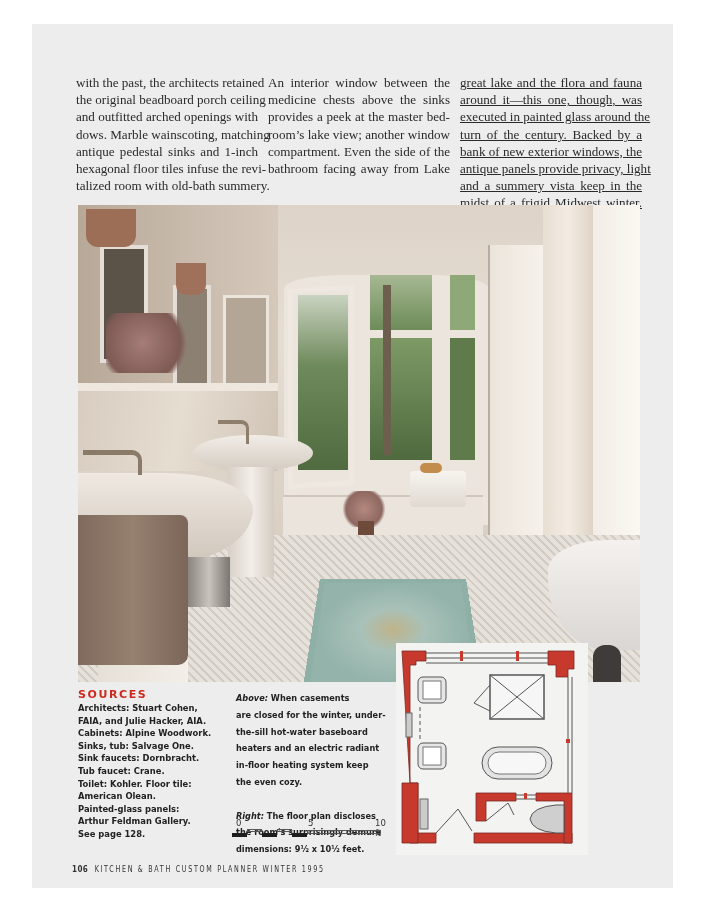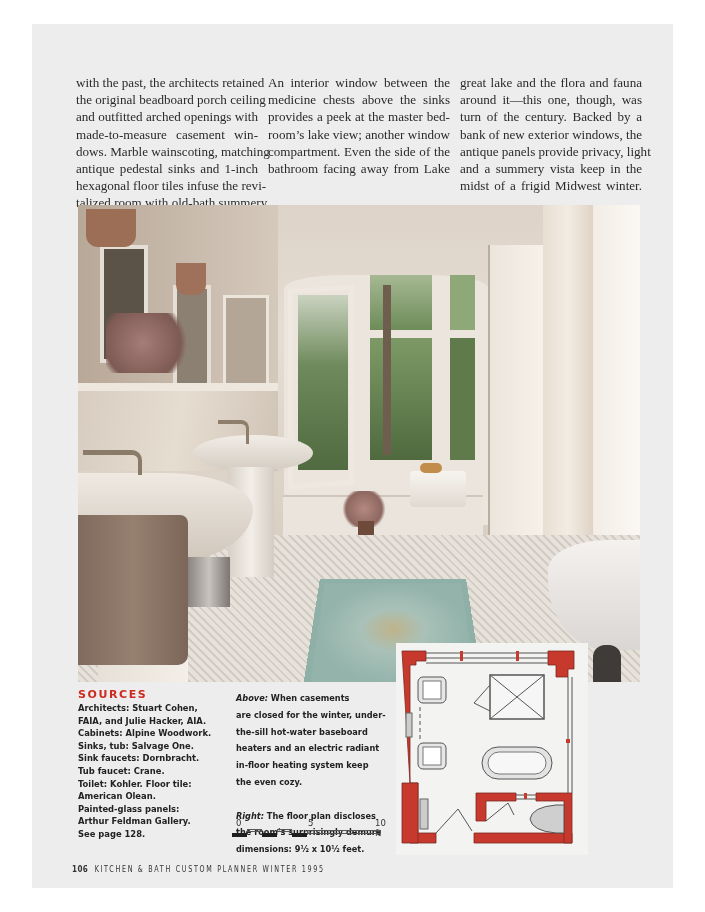--- a/index.html
+++ b/index.html
@@ -10,21 +10,21 @@
   }
   .col {
     position:absolute; top:50px; width:182px;
     font-family:"Liberation Serif", "DejaVu Serif", serif;
     font-size:13.1px; line-height:17.2px; color:#2a2a2a;
     text-align:justify; text-align-last:justify;
   }
   .col p { margin:0; white-space:nowrap; text-align-last:justify; text-align:justify; }
   .col1 { left:44px; }
   .col2 { left:236px; }
-  .col3 { left:428px; }
+  .col3 { left:428px;text-decoration:underline; }
 
   .photo {
     position:absolute; left:46px; top:181px; width:562px; height:477px;
     overflow:hidden; background:#d8cfc4;
   }
   .ph { position:absolute; }
 
   .sources {
     position:absolute; left:46px; top:664px; width:150px;
     font-family:"DejaVu Sans", "Liberation Sans", sans-serif; font-weight:bold;
@@ -59,37 +59,37 @@
 </style>
 </head>
 <body>
 
 <div class="page">
 
   <div class="col col1">
     <p>with the past, the architects retained</p>
     <p>the original beadboard porch ceiling</p>
     <p>and outfitted arched openings with</p>
-    <p>made-to-measure casement win-</p>
     <p>dows. Marble wainscoting, matching</p>
     <p>antique pedestal sinks and 1-inch</p>
     <p>hexagonal floor tiles infuse the revi-</p>
     <p style="text-align-last:justify">talized room with old-bath summery.</p>
   </div>
   <div class="col col2">
     <p>An interior window between the</p>
     <p>medicine chests above the sinks</p>
     <p>provides a peek at the master bed-</p>
     <p>room’s lake view; another window</p>
     <p>compartment. Even the side of the</p>
     <p>bathroom facing away from Lake</p>
   </div>
   <div class="col col3">
     <p>great lake and the flora and fauna</p>
     <p>around it—this one, though, was</p>
+    <p>executed in painted glass around the</p>
     <p>turn of the century. Backed by a</p>
     <p>bank of new exterior windows, the</p>
     <p>antique panels provide privacy, light</p>
     <p>and a summery vista keep in the</p>
     <p>midst of a frigid Midwest winter.</p>
   </div>
 
   <div class="photo" title="Bathroom with twin pedestal sinks, arched casement windows, glass shower and clawfoot tub">
 
     <div class="ph" style="left:0;top:0;width:562px;height:330px;background:linear-gradient(180deg,#ddd3c8 0%,#e6ddd3 40%,#d9cfc3 100%);"></div>

